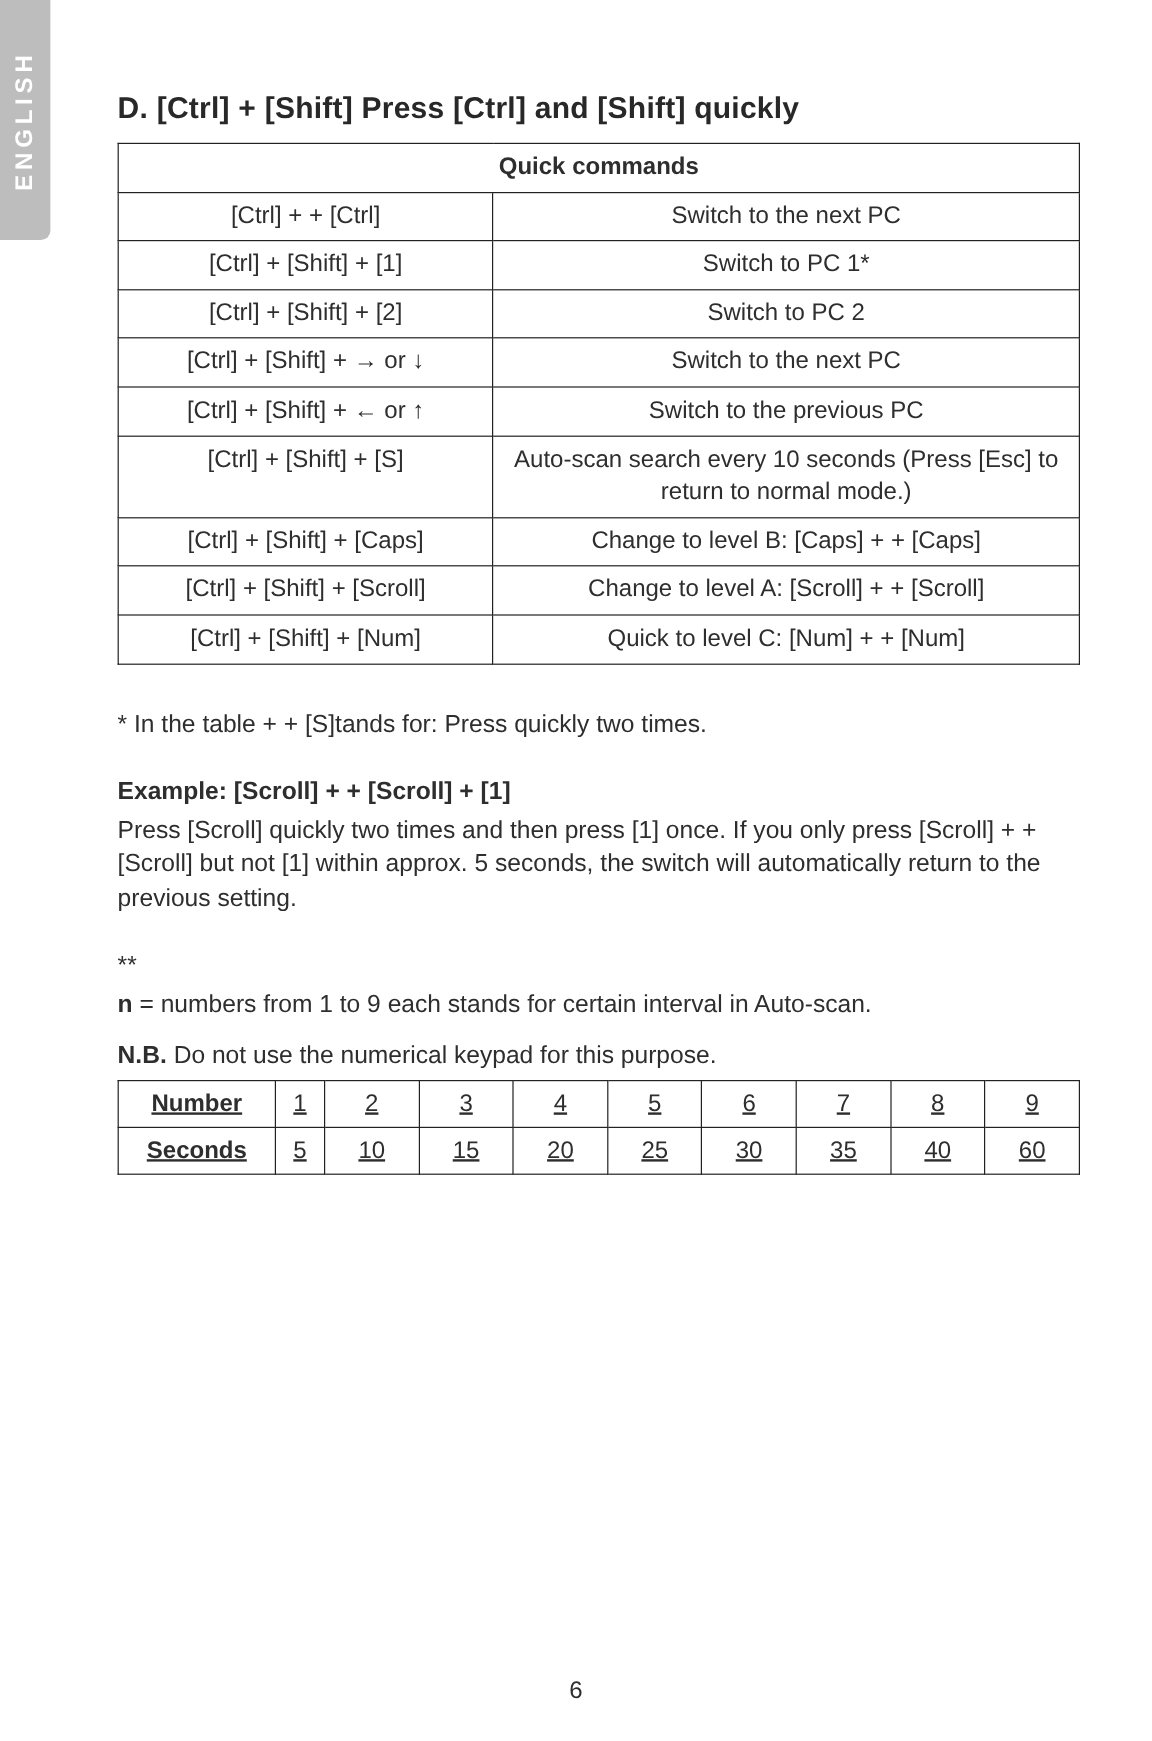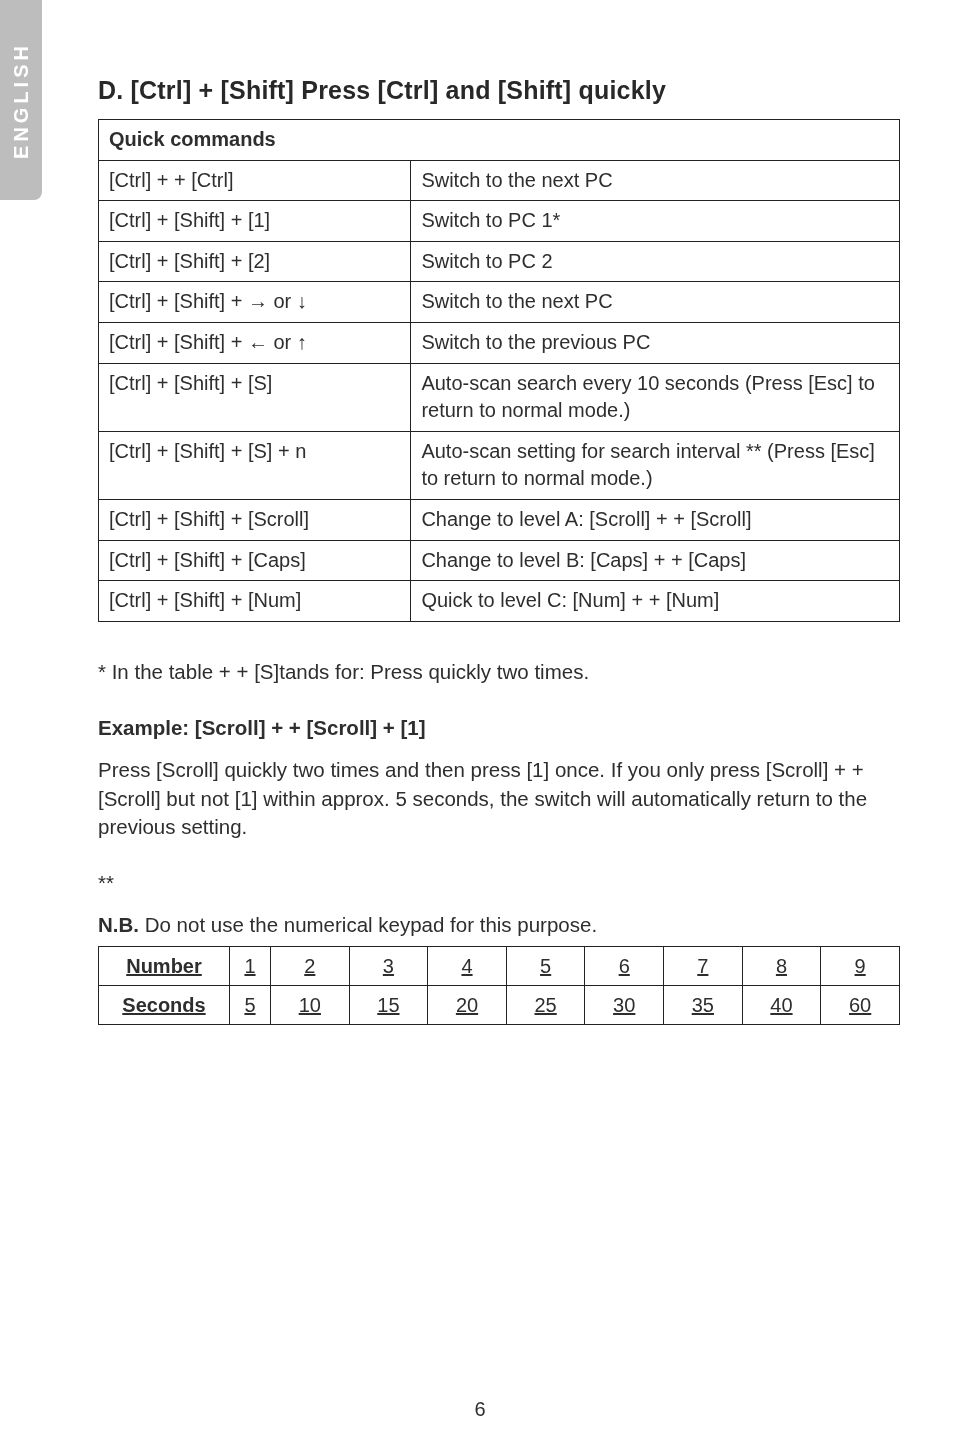--- a/index.html
+++ b/index.html
@@ -53,21 +53,21 @@
     border-collapse: collapse;
     width: 100%;
     font-size: 20px;
     margin-bottom: 36px;
   }
   table.cmd td, table.cmd th {
     border: 1.5px solid #222;
     padding: 6px 10px 6px 10px;
     vertical-align: top;
     line-height: 1.38;
-    text-align: left;
+    text-align: center;
   }
   table.cmd th {
     font-weight: 700;
   }
   .cmd-col { width: 39%; }
 
   p.body {
     font-size: 20.5px;
     line-height: 1.38;
     margin: 0 0 28px 0;
@@ -141,46 +141,45 @@
         </tr>
     <tr>
           <td>[Ctrl] + [Shift] + ← or ↑</td>
           <td>Switch to the previous PC</td>
         </tr>
     <tr>
           <td>[Ctrl] + [Shift] + [S]</td>
           <td>Auto-scan search every 10 seconds (Press [Esc] to return to normal mode.)</td>
         </tr>
     <tr>
-          <td>[Ctrl] + [Shift] + [S] + n</td>
-          <td>Auto-scan setting for search interval ** (Press [Esc] to return to normal mode.)</td>
+          <td>[Ctrl] + [Shift] + [Caps]</td>
+          <td>Change to level B: [Caps] + + [Caps]</td>
         </tr>
     <tr>
           <td>[Ctrl] + [Shift] + [Scroll]</td>
           <td>Change to level A: [Scroll] + + [Scroll]</td>
         </tr>
     <tr>
-          <td>[Ctrl] + [Shift] + [Caps]</td>
-          <td>Change to level B: [Caps] + + [Caps]</td>
-        </tr>
-    <tr>
           <td>[Ctrl] + [Shift] + [Num]</td>
           <td>Quick to level C: [Num] + + [Num]</td>
         </tr>
   </tbody>
     </table>
 
   <p class="body">* In the table + + [S]tands for: Press quickly two times.</p>
 
-  <p class="body" style="margin-bottom:14px;">
+  <p class="body" style="margin-bottom:4px;">
     <span class="b">Example: [Scroll] + + [Scroll] + [1]</span>
   </p>
   <p class="body">Press [Scroll] quickly two times and then press [1] once. If you only press [Scroll] + + [Scroll] but not [1] within approx. 5 seconds, the switch will automatically return to the previous setting.</p>
 
   <p class="body" style="margin-bottom:4px;">**</p>
+  <p class="body" style="margin-bottom:4px;">
+    <span class="b">n</span><span> = numbers from 1 to 9 each stands for certain interval in Auto-scan.</span>
+  </p>
   <p class="body" style="margin-bottom:6px;margin-top:14px;">
     <span class="b">N.B.</span><span> Do not use the numerical keypad for this purpose.</span>
   </p>
 
   <table class="numtab">
     <tbody>
         <tr>
       <td class="label">Number</td>
       <td>1</td>
       <td>2</td>

